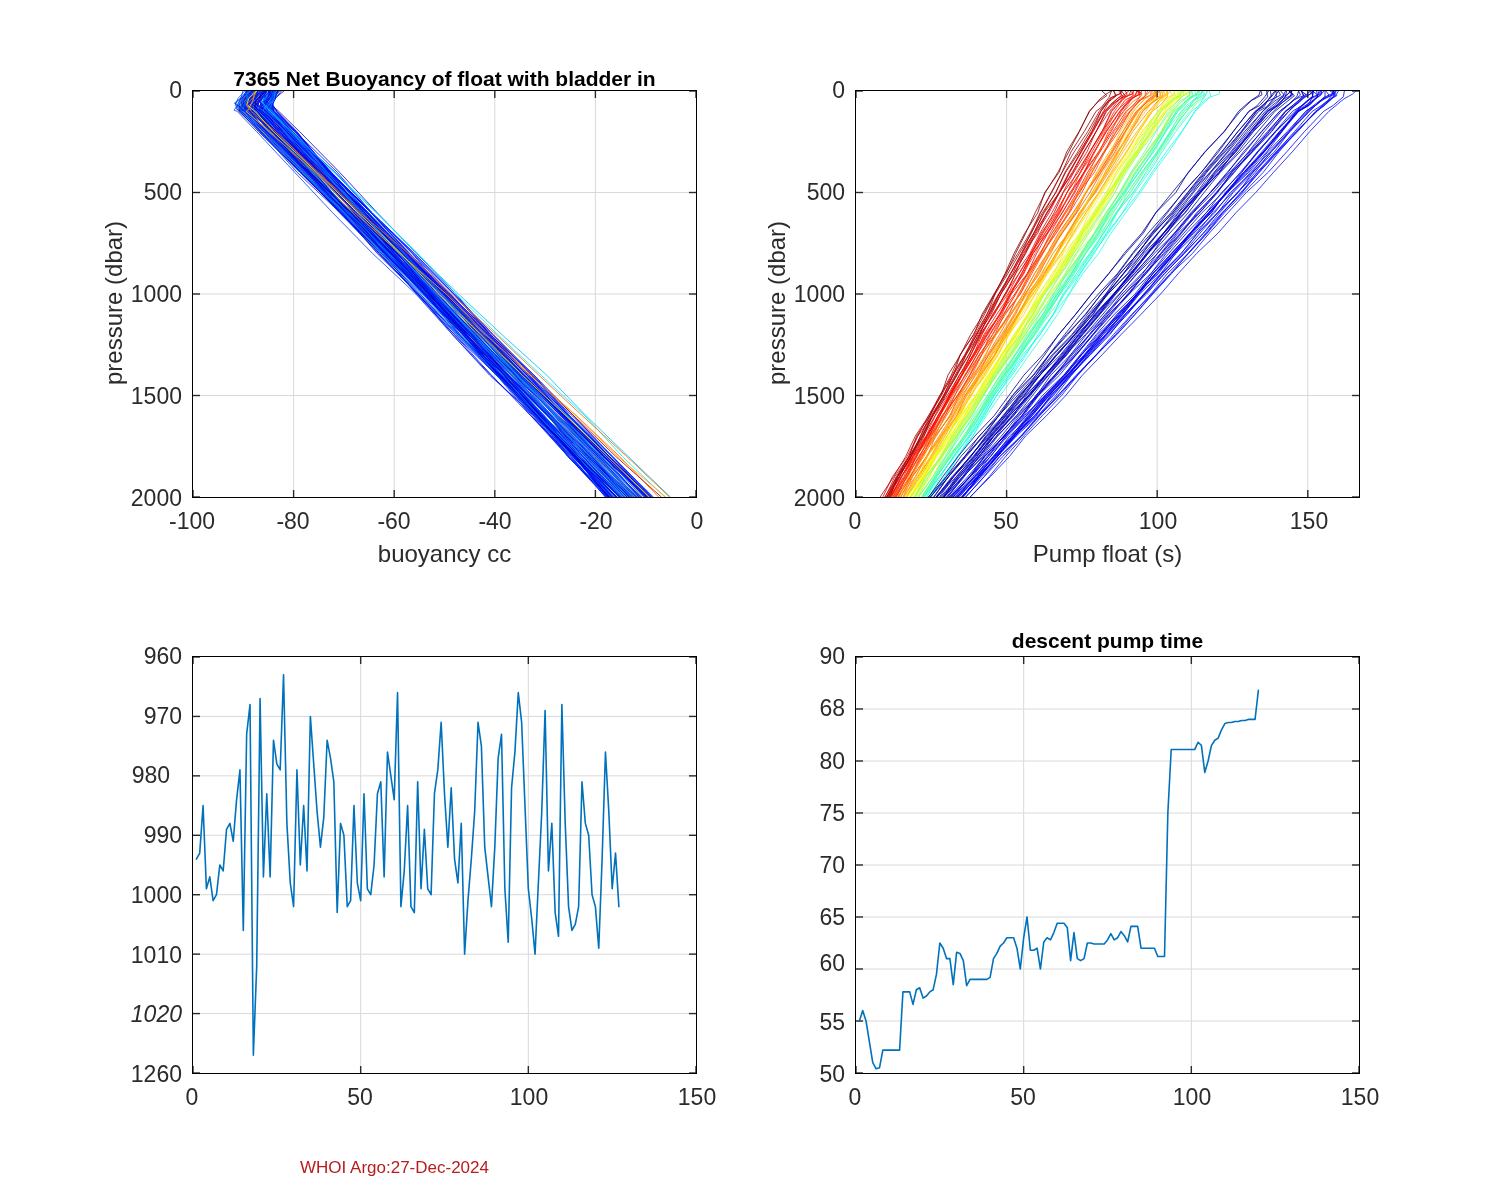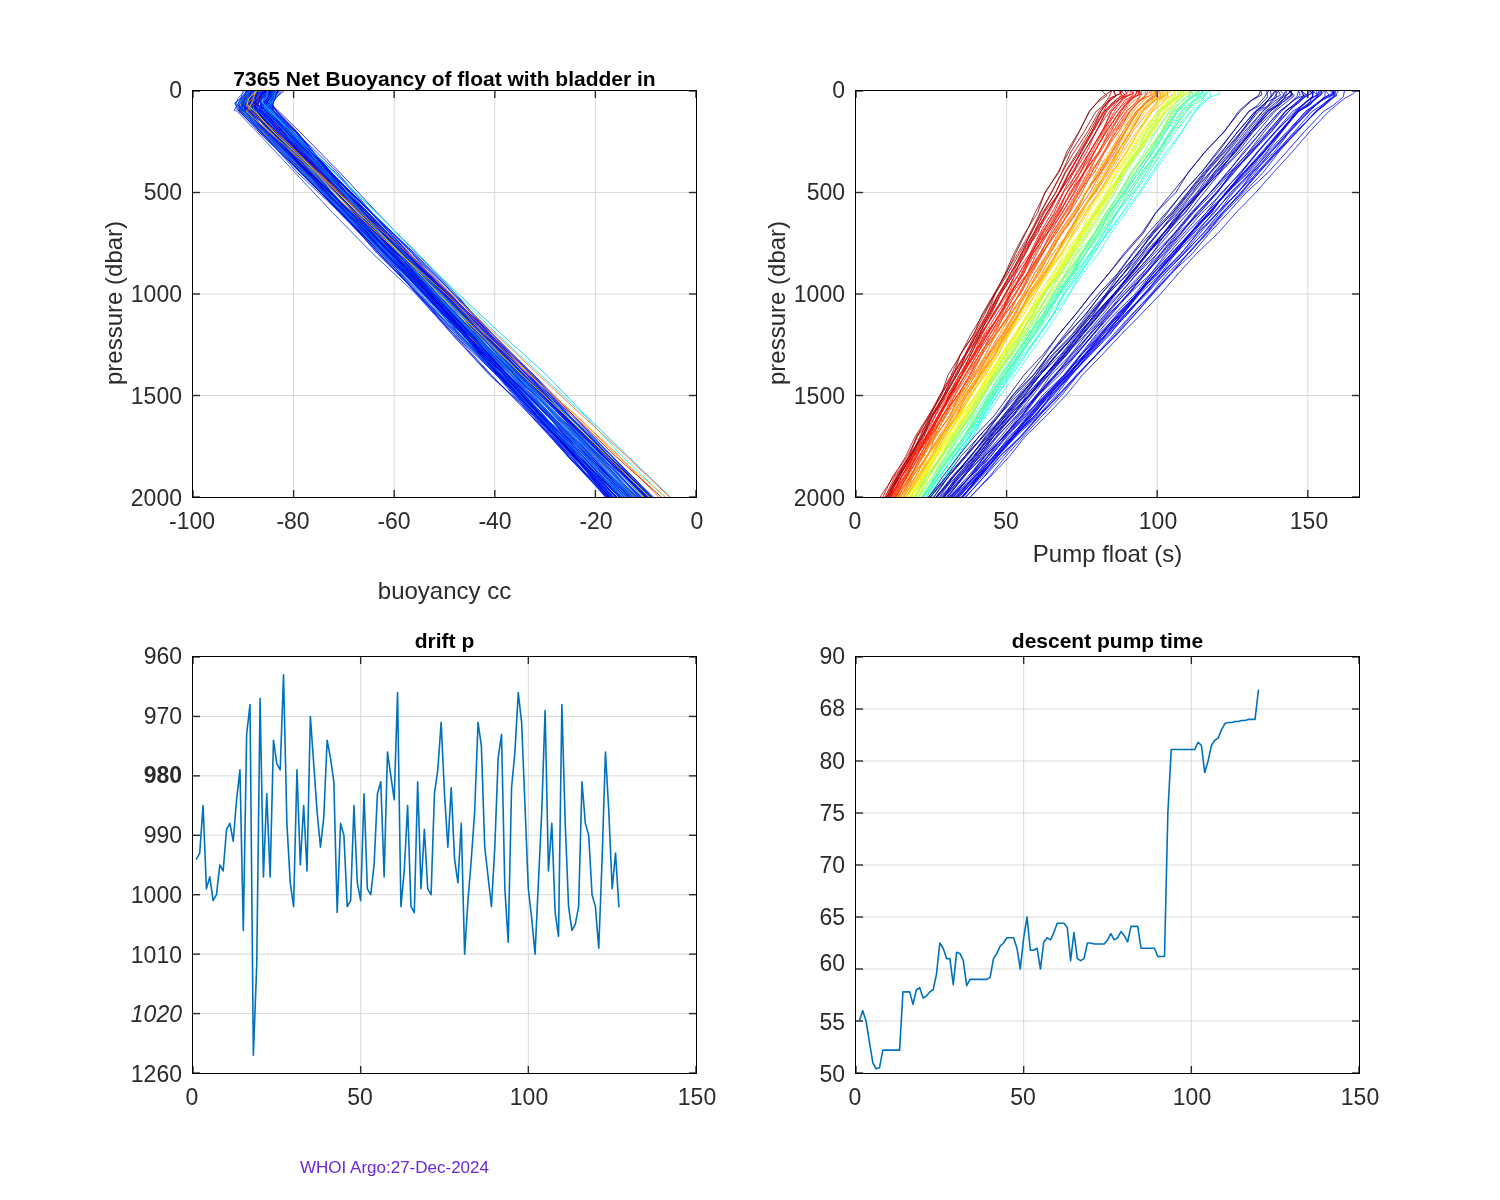--- a/index.html
+++ b/index.html
@@ -6,21 +6,21 @@
   body{width:1500px;height:1200px;font-family:"Liberation Sans",sans-serif;position:relative;overflow:hidden;}
   .figure{position:absolute;inset:0;background:#fff;}
   .panel{position:absolute;}
   .plotbox{position:absolute;border:1.5px solid #000;background:#fff;box-sizing:border-box;overflow:hidden;}
   .plotbox svg{position:absolute;top:0;left:0;display:block;}
   .ptitle{position:absolute;width:100%;text-align:center;font-weight:bold;font-size:21px;color:#000;font-family:"Liberation Sans",sans-serif;white-space:nowrap;}
   .tick-y{position:absolute;text-align:right;font-size:23px;color:#2b2b2b;font-family:"Liberation Sans",sans-serif;transform:translateY(-50%);white-space:nowrap;}
   .tick-x{position:absolute;text-align:center;font-size:23px;color:#2b2b2b;font-family:"Liberation Sans",sans-serif;transform:translateX(-50%);white-space:nowrap;}
   .axlabel-x{position:absolute;text-align:center;font-size:24px;color:#2b2b2b;font-family:"Liberation Sans",sans-serif;white-space:nowrap;}
   .axlabel-y{position:absolute;font-size:24px;color:#2b2b2b;font-family:"Liberation Sans",sans-serif;white-space:nowrap;transform-origin:0 0;transform:rotate(-90deg);}
-  .footer{position:absolute;font-size:17px;color:#6d28d9;font-family:"Liberation Sans",sans-serif;white-space:nowrap;}
+  .footer{position:absolute;font-size:17px;color:#b91c1c;font-family:"Liberation Sans",sans-serif;white-space:nowrap;}
   .gridline{stroke:#d9d9d9;stroke-width:1;}
   .tickmark{stroke:#2b2b2b;stroke-width:1.4;}
 </style>
 </head>
 <body>
 
 <div class="figure">
 
   <div class="panel" style="left:0px;top:0px;width:750px;height:600px;">
     <div class="ptitle" style="left:192px;width:505px;top:67px;">7365 Net Buoyancy of float with bladder in</div>
@@ -192,21 +192,21 @@
     <div class="tick-y" style="left:110px;width:72px;top:396px;">1500</div>
     <div class="tick-y" style="left:110px;width:72px;top:498px;">2000</div>
 
     <div class="tick-x" style="left:192px;top:508px;">-100</div>
     <div class="tick-x" style="left:293px;top:508px;">-80</div>
     <div class="tick-x" style="left:394px;top:508px;">-60</div>
     <div class="tick-x" style="left:495px;top:508px;">-40</div>
     <div class="tick-x" style="left:596px;top:508px;">-20</div>
     <div class="tick-x" style="left:697px;top:508px;">0</div>
 
-    <div class="axlabel-x" style="left:192px;width:505px;top:540px;margin-top:37px;">buoyancy cc</div>
+    <div class="axlabel-x" style="left:192px;width:505px;top:540px;">buoyancy cc</div>
     <div class="axlabel-y" style="left:100px;top:385px;">pressure (dbar)</div>
   </div>
 
   <div class="panel" style="left:750px;top:0px;width:750px;height:600px;">
     <div class="plotbox" id="box-pumptime" style="left:105px;top:90px;width:505px;height:408px;">
         <svg width="503" height="406" viewBox="0 0 503 406">
           <line x1="150.59880239520956" y1="0" x2="150.59880239520956" y2="406" class="gridline"></line>
           <line x1="301.1976047904191" y1="0" x2="301.1976047904191" y2="406" class="gridline"></line>
           <line x1="451.7964071856287" y1="0" x2="451.7964071856287" y2="406" class="gridline"></line>
           <line x1="0" y1="101.5" x2="503" y2="101.5" class="gridline"></line>
@@ -370,21 +370,20 @@
     <div class="tick-x" style="left:105px;top:508px;">0</div>
     <div class="tick-x" style="left:256px;top:508px;">50</div>
     <div class="tick-x" style="left:408px;top:508px;">100</div>
     <div class="tick-x" style="left:559px;top:508px;">150</div>
 
     <div class="axlabel-x" style="left:105px;width:505px;top:540px;">Pump float (s)</div>
     <div class="axlabel-y" style="left:13px;top:385px;">pressure (dbar)</div>
   </div>
 
   <div class="panel" style="left:0px;top:600px;width:750px;height:600px;">
-    <div class="ptitle" style="left:192px;width:505px;top:29px;">drift p</div>
     <div class="plotbox" id="box-driftp" style="left:192px;top:56px;width:505px;height:418px;">
         <svg width="503" height="416" viewBox="0 0 503 416">
           <line x1="167.66666666666666" y1="0" x2="167.66666666666666" y2="416" class="gridline"></line>
           <line x1="335.3333333333333" y1="0" x2="335.3333333333333" y2="416" class="gridline"></line>
           <line x1="0" y1="59.42857142857142" x2="503" y2="59.42857142857142" class="gridline"></line>
           <line x1="0" y1="118.85714285714285" x2="503" y2="118.85714285714285" class="gridline"></line>
           <line x1="0" y1="178.28571428571428" x2="503" y2="178.28571428571428" class="gridline"></line>
           <line x1="0" y1="237.7142857142857" x2="503" y2="237.7142857142857" class="gridline"></line>
           <line x1="0" y1="297.14285714285717" x2="503" y2="297.14285714285717" class="gridline"></line>
           <line x1="0" y1="356.57142857142856" x2="503" y2="356.57142857142856" class="gridline"></line>
@@ -411,21 +410,21 @@
           <line x1="0" y1="356.57142857142856" x2="7" y2="356.57142857142856" class="tickmark"></line>
           <line x1="503" y1="356.57142857142856" x2="496" y2="356.57142857142856" class="tickmark"></line>
           <line x1="0" y1="416" x2="7" y2="416" class="tickmark"></line>
           <line x1="503" y1="416" x2="496" y2="416" class="tickmark"></line>
           <polyline points="3.35,202.06 6.71,196.11 10.06,148.57 13.41,231.77 16.77,219.89 20.12,243.66 23.47,237.71 26.83,208.00 30.18,213.94 33.53,172.34 36.89,166.40 40.24,184.23 43.59,142.63 46.95,112.91 50.30,273.37 53.65,77.26 57.01,47.54 60.36,398.17 63.71,309.03 67.07,41.60 70.42,219.89 73.77,136.69 77.13,219.89 80.48,83.20 83.83,106.97 87.19,112.91 90.54,17.83 93.89,166.40 97.25,225.83 100.60,249.60 103.95,112.91 107.31,208.00 110.66,148.57 114.01,213.94 117.37,59.43 120.72,106.97 124.07,154.51 127.43,190.17 130.78,160.46 134.13,83.20 137.49,101.03 140.84,124.80 144.19,255.54 147.55,166.40 150.90,178.29 154.25,249.60 157.61,243.66 160.96,148.57 164.31,225.83 167.67,243.66 171.02,136.69 174.37,231.77 177.73,237.71 181.08,208.00 184.43,136.69 187.79,124.80 191.14,219.89 194.49,95.09 197.85,118.86 201.20,142.63 204.55,35.66 207.91,249.60 211.26,213.94 214.61,148.57 217.97,249.60 221.32,255.54 224.67,124.80 228.03,231.77 231.38,172.34 234.73,231.77 238.09,237.71 241.44,136.69 244.79,112.91 248.15,65.37 251.50,136.69 254.85,190.17 258.21,130.74 261.56,202.06 264.91,225.83 268.27,166.40 271.62,297.14 274.97,243.66 278.33,202.06 281.68,154.51 285.03,65.37 288.39,89.14 291.74,190.17 295.09,219.89 298.45,249.60 301.80,190.17 305.15,101.03 308.51,77.26 311.86,231.77 315.21,285.26 318.57,130.74 321.92,95.09 325.27,35.66 328.63,65.37 331.98,148.57 335.33,231.77 338.69,261.49 342.04,297.14 345.39,225.83 348.75,154.51 352.10,53.49 355.45,213.94 358.81,166.40 362.16,255.54 365.51,279.31 368.87,47.54 372.22,166.40 375.57,249.60 378.93,273.37 382.28,267.43 385.63,249.60 388.99,124.80 392.34,166.40 395.69,178.29 399.05,237.71 402.40,249.60 405.75,291.20 409.11,202.06 412.46,95.09 415.81,154.51 419.17,231.77 422.52,196.11 425.87,249.60 429.23,NaN" fill="none" stroke="#0072BD" stroke-width="1.6" stroke-linejoin="round" stroke-linecap="round"></polyline>
         </svg>
       </div>
 
     <div class="tick-y" style="left:100px;width:82px;top:56px;">960</div>
     <div class="tick-y" style="left:100px;width:82px;top:115.7px;">970</div>
-    <div class="tick-y" style="left:100px;width:82px;top:175.4px;font-weight:bold;">980</div>
+    <div class="tick-y" style="left:88px;width:82px;top:175.4px;">980</div>
     <div class="tick-y" style="left:100px;width:82px;top:235.1px;">990</div>
     <div class="tick-y" style="left:100px;width:82px;top:294.9px;">1000</div>
     <div class="tick-y" style="left:100px;width:82px;top:354.6px;">1010</div>
     <div class="tick-y" style="left:100px;width:82px;top:414.3px;font-style:italic;">1020</div>
     <div class="tick-y" style="left:100px;width:82px;top:474px;">1260</div>
 
     <div class="tick-x" style="left:192px;top:484px;">0</div>
     <div class="tick-x" style="left:360px;top:484px;">50</div>
     <div class="tick-x" style="left:529px;top:484px;">100</div>
     <div class="tick-x" style="left:697px;top:484px;">150</div>

